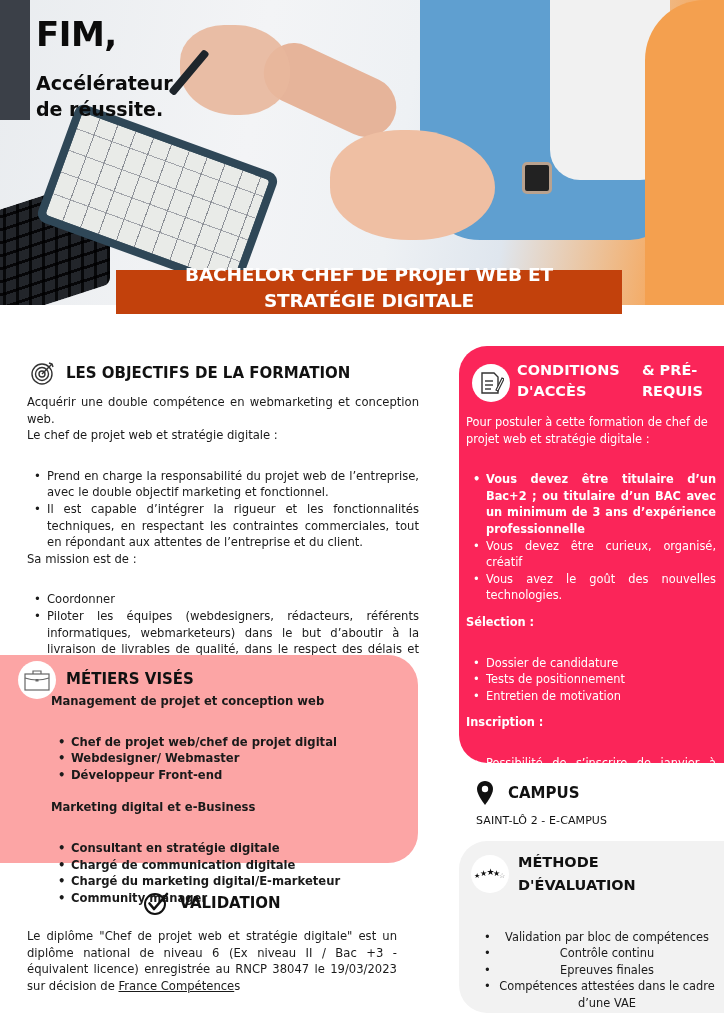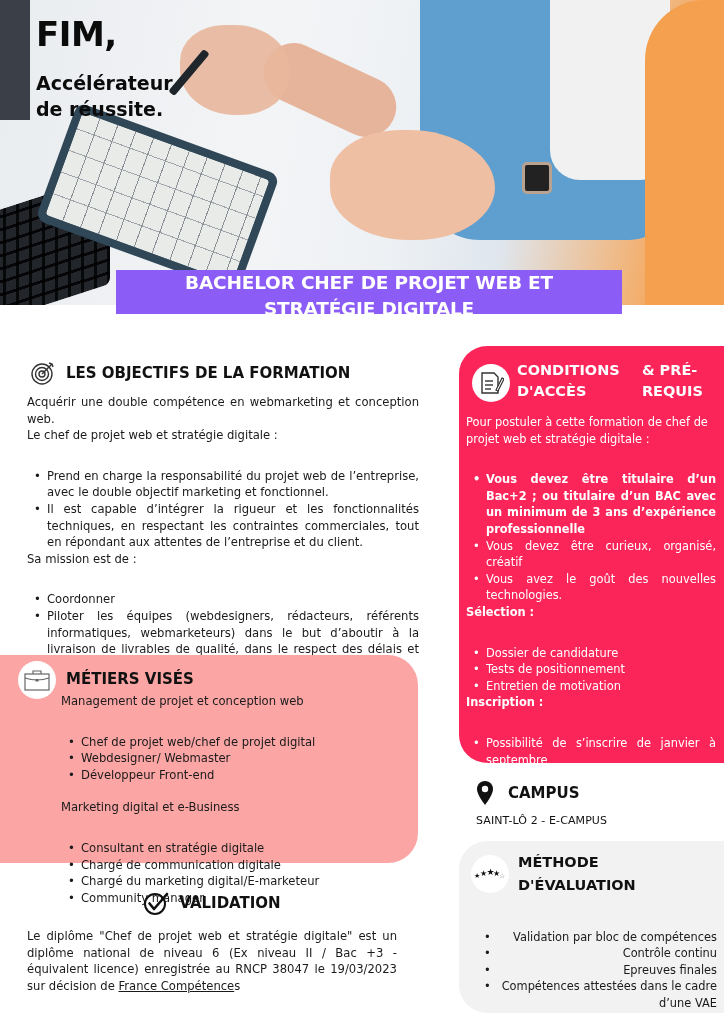--- a/index.html
+++ b/index.html
@@ -35,22 +35,22 @@
   .hero .shirt { position:absolute; left:420px; top:0; width:250px; height:240px; background:#5f9fd0; border-radius: 0 0 40px 60px; }
   .hero .shirt2 { position:absolute; left:550px; top:0; width:120px; height:180px; background:#f1f1f1; border-radius: 0 0 30px 30px; }
   .hero .watch { position:absolute; left:522px; top:162px; width:30px; height:32px; background:#222; border-radius:5px; border:3px solid #b9a28f; }
   .hero .orange { position:absolute; left:645px; top:0; width:100px; height:305px; background:#f4a04f; border-radius: 60px 0 0 0; }
 
   .brand { position:absolute; left:36px; top:14px; z-index: 3; }
   .brand .big { font-family: "DejaVu Sans", sans-serif; font-weight: 900; font-size: 34px; letter-spacing: -0.5px; color:#0b0b0b; line-height: 40px; }
   .brand .sub { font-family: "DejaVu Sans", sans-serif; font-weight: 700; font-size: 19px; color:#0b0b0b; line-height: 26px; margin-top: 16px; }
 
   .title-banner {
-    position:absolute; left:116px; top:270px; width:506px; height:44px; background:#8b5cf6; z-index: 4;
-    display:flex; flex-direction: column; align-items:center; justify-content:space-between;
+    position:absolute; left:116px; top:270px; width:506px; height:44px; background:#c2410c; z-index: 4;
+    display:flex; flex-direction: column; align-items:center; justify-content:flex-end;
   }
   .title-banner span { color:#fff; font-weight: 700; font-size: 18.5px; line-height: 26px; letter-spacing: -0.2px; }
 
   
   .section-title { display:flex; align-items:center; font-weight: 800; color:#111; }
   .objectifs { position:absolute; left:27px; top:360px; width:392px; }
   .objectifs .section-title { font-size: 15px; margin-left: 3px; }
   .objectifs .section-title .ic { width:26px; height:26px; margin-right: 10px; }
   .body-text { font-size: 11.6px; line-height: 16.6px; color:#1a1a1a; }
   .justify { text-align: justify; }
@@ -61,61 +61,61 @@
 
   .metiers-box {
     position:absolute; left:0; top:655px; width:418px; height:208px; background:#fca5a5;
     border-radius: 0 30px 30px 0;
   }
   .metiers-box .icon-circle {
     position:absolute; left:18px; top:6px; width:38px; height:38px; border-radius: 50%; background:#fff;
     display:flex; align-items:center; justify-content:center;
   }
   .metiers-box .section-title { position:absolute; left:66px; top:15px; font-size: 15px; }
-  .metiers-box .content { position:absolute; left:61px; top:38px; width:350px; }
+  .metiers-box .content { position:absolute; left:51px; top:38px; width:350px;font-weight:bold; }
   .metiers-box .group { margin-bottom: 16px; }
 
   .validation { position:absolute; left:27px; top:890px; width:370px; }
   .validation .section-title { font-size: 15px; justify-content: center; }
   .validation .section-title .ic { width:26px; height:26px; margin-right: 10px; }
   .validation .body-text { margin-top: 12px; }
   .validation a { color:#1a1a1a; text-decoration: underline; }
 
   
   .conditions-box {
     position:absolute; left:459px; top:346px; width:265px; height:417px; background:#fb2559;
     border-radius: 28px 0 0 28px; color:#fff; padding: 0;
   }
   .conditions-box .icon-circle {
     position:absolute; left:13px; top:18px; width:38px; height:38px; border-radius:50%; background:#fff;
     display:flex; align-items:center; justify-content:center;
   }
   .conditions-box .section-title { position:absolute; left:58px; top:14px; color:#fff; font-size: 14.5px; line-height: 21px; flex-direction: row; align-items: flex-start; }
   .conditions-box .content { position:absolute; left:7px; top:68px; width:250px; }
   .conditions-box .body-text { color:#fff; font-size: 11.4px; line-height: 16.6px; }
-  .conditions-box .label { font-weight: 700; }
+  .conditions-box .label { font-weight: 700; margin-top: 10px; }
   .conditions-box li.bold { font-weight: 700; }
 
   .campus { position:absolute; left:476px; top:780px; width:240px; }
   .campus .head { display:flex; align-items:center; }
   .campus .head .name { font-weight: 800; font-size: 15px; margin-left: 14px; }
   .campus .loc { font-size: 11px; margin-top: 8px; color:#111; letter-spacing: 0.1px; }
 
   .methode-box {
     position:absolute; left:459px; top:841px; width:265px; height:172px; background:#f2f2f2;
     border-radius: 28px 0 0 28px;
   }
   .methode-box .icon-circle {
     position:absolute; left:12px; top:14px; width:38px; height:38px; border-radius:50%; background:#fff;
     display:flex; align-items:center; justify-content:center;
   }
   .methode-box .section-title { position:absolute; left:59px; top:10px; font-size: 14.5px; line-height: 23px; flex-direction: column; align-items:flex-start; }
   .methode-box .content { position:absolute; left:18px; top:64px; width:240px; }
   .methode-box .body-text { font-size: 11.4px; line-height: 16.4px; }
-  .methode-box ul.bul li { text-align: right; }
+  .methode-box ul.bul li { text-align: center; }
 </style>
 </head>
 <body>
 
 <div class="hero">
   <div class="bg-blur1"></div>
   <div class="shirt"></div>
   <div class="shirt2"></div>
   <div class="watch"></div>
   <div class="orange"></div>

